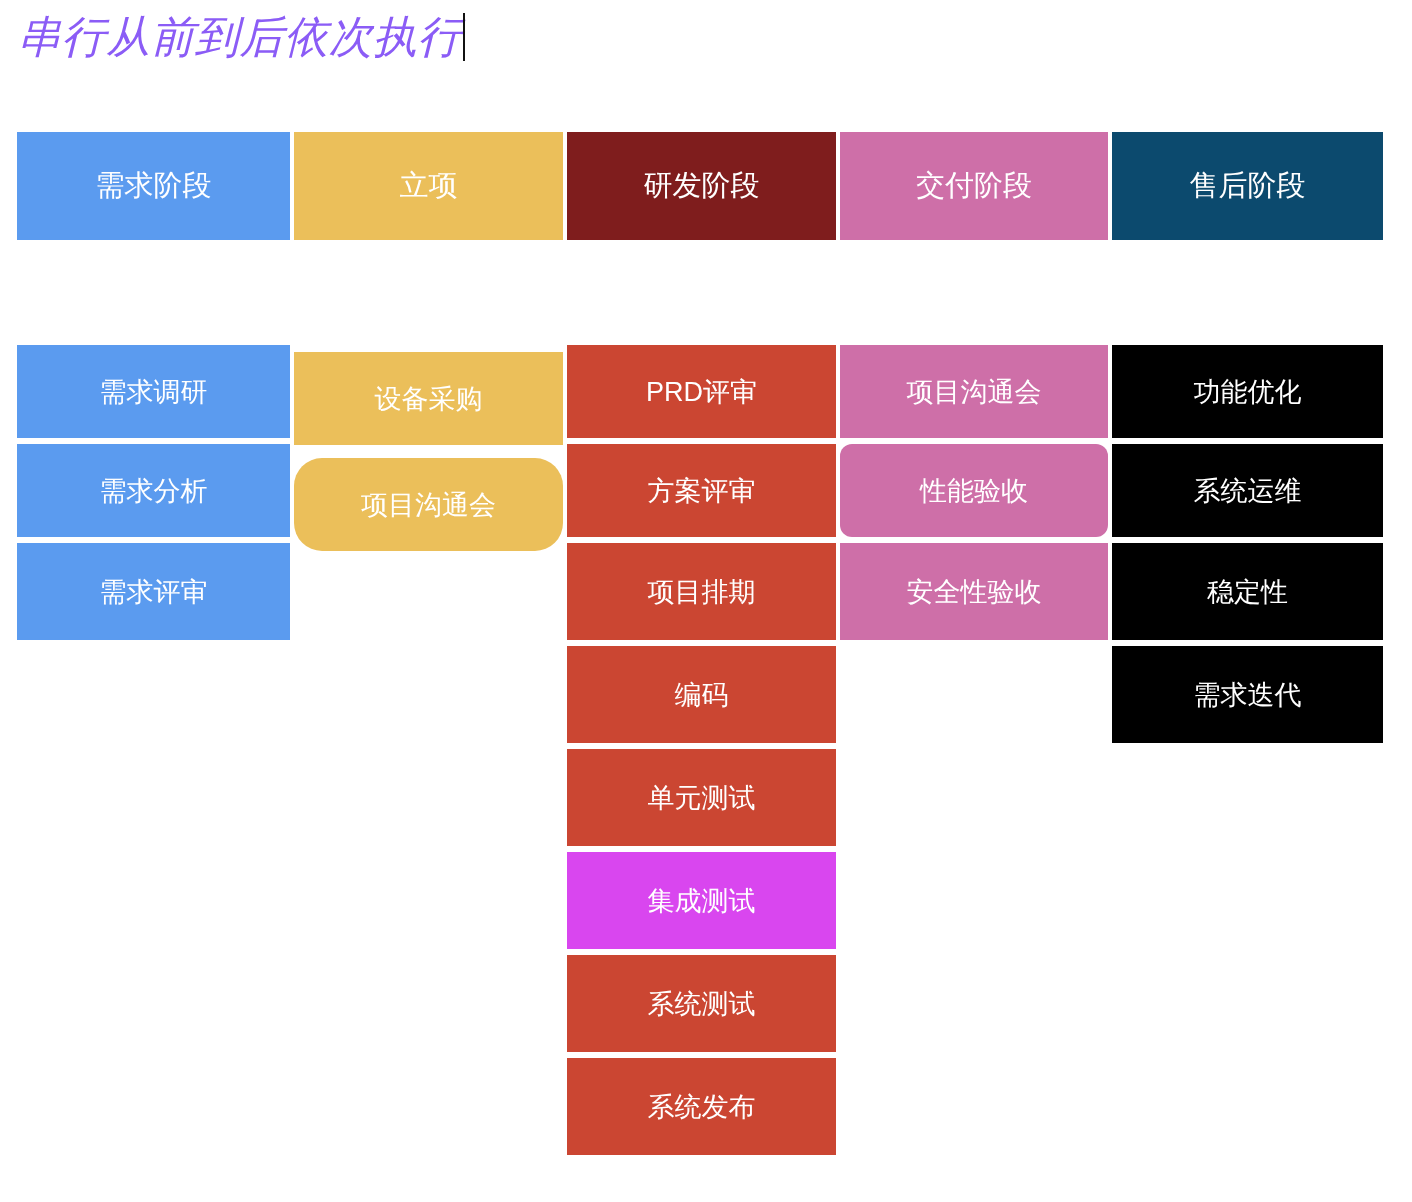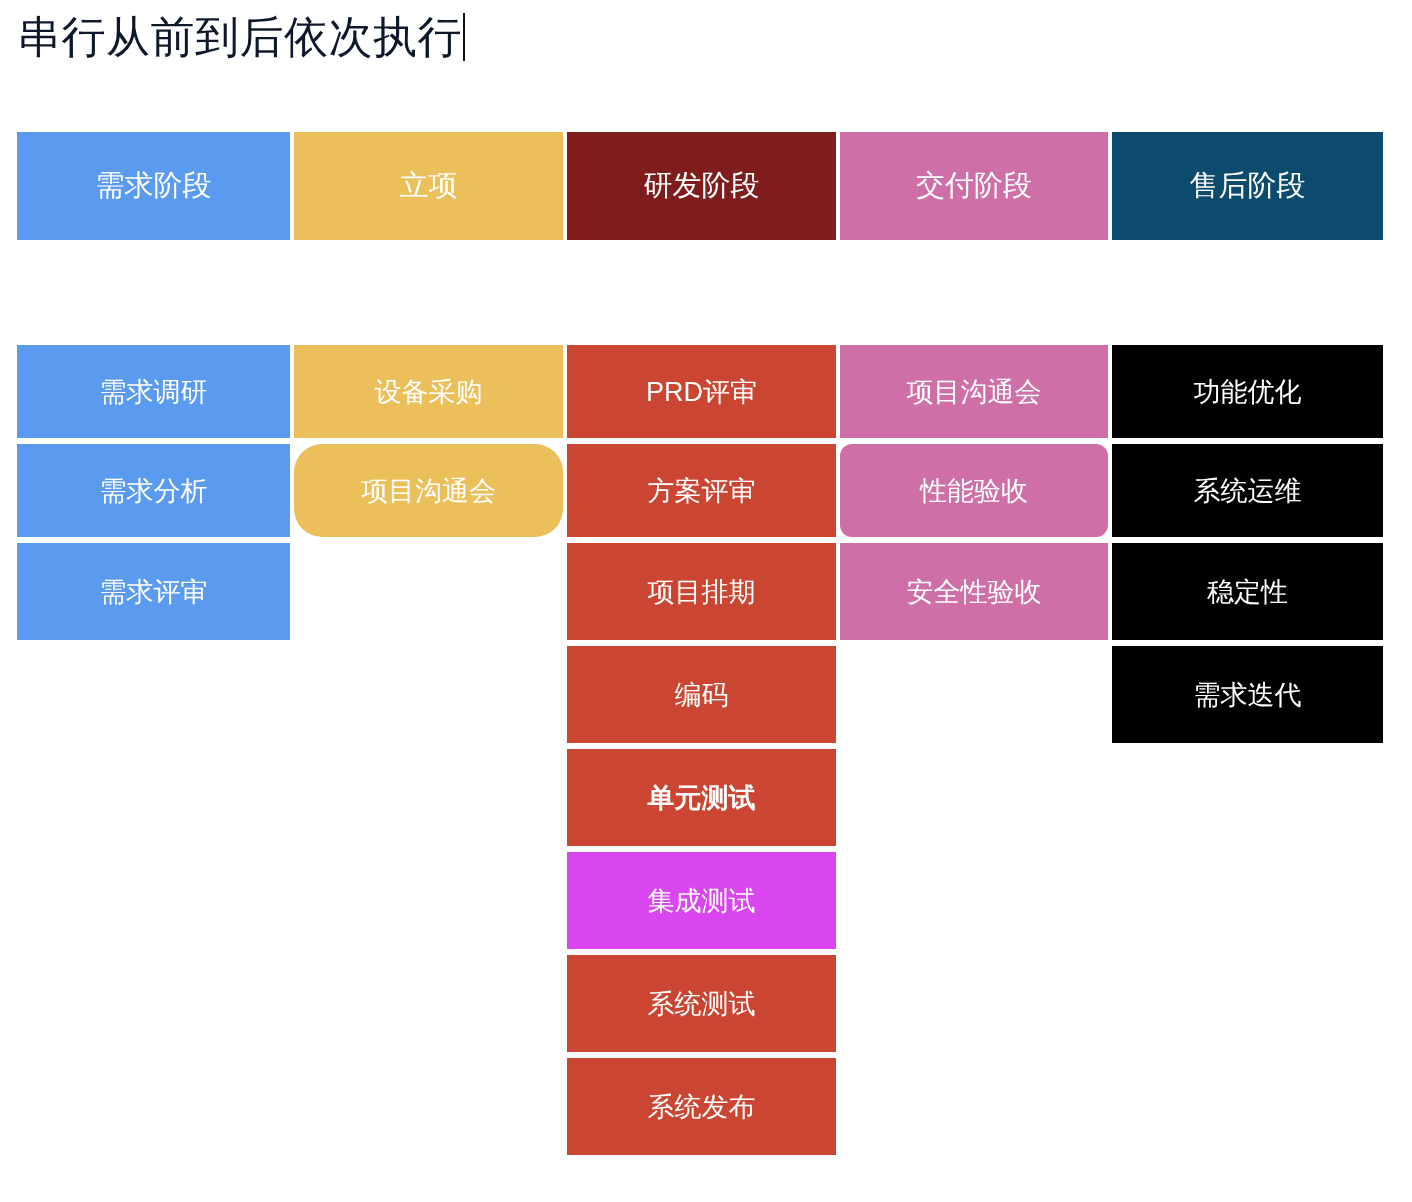--- a/index.html
+++ b/index.html
@@ -57,21 +57,21 @@
   }
 
   .column {
     display: flex;
     flex-direction: column;
     box-sizing: border-box;
   }
 
   
   .col-0 { width: 273px; margin-right: 4px; }
-  .col-1 { width: 269px; margin-right: 4px; }
+  .col-1 { width: 269px; margin-right: 4px; gap: 7px; }
   .col-2 { width: 269px; margin-right: 4px; }
   .col-3 { width: 268px; margin-right: 4px; }
   .col-4 { width: 271px; }
 
   .cell {
     box-sizing: border-box;
     display: flex;
     align-items: center;
     justify-content: center;
     text-align: center;
@@ -93,21 +93,21 @@
     margin-bottom: 6px;
   }
 
   
   .cell.item.tall { height: 97px; }
 </style>
 </head>
 <body style="background: rgb(255, 255, 255);">
 
 <div class="title-wrap">
-  <div class="title-text" style="color: #0f172a;">串行从前到后依次执行</div>
+  <div class="title-text" style="color: #8b5cf6; font-style: italic;">串行从前到后依次执行</div>
   <span class="text-caret"></span>
 </div>
 
 <div class="board">
   <div class="columns">
 
     <div class="column col-0">
       <div class="cell header" style="background-color: rgb(91, 155, 239);">需求阶段</div>
       <div class="cell item" style="background-color: rgb(91, 155, 239);">需求调研</div>
       <div class="cell item" style="background-color: rgb(91, 155, 239);">需求分析</div>
@@ -119,21 +119,21 @@
       <div class="cell item" style="background-color: rgb(235, 191, 90);">设备采购</div>
       <div class="cell item" style="background-color: rgb(235, 191, 90); border-radius: 28px;">项目沟通会</div>
     </div>
 
     <div class="column col-2">
       <div class="cell header" style="background-color: #7f1d1d;">研发阶段</div>
       <div class="cell item" style="background-color: rgb(203, 70, 50);">PRD评审</div>
       <div class="cell item" style="background-color: rgb(203, 70, 50);">方案评审</div>
       <div class="cell item tall" style="background-color: rgb(203, 70, 50);">项目排期</div>
       <div class="cell item tall" style="background-color: rgb(203, 70, 50);">编码</div>
-      <div class="cell item tall" style="background-color: rgb(203, 70, 50); font-weight: bold;">单元测试</div>
+      <div class="cell item tall" style="background-color: rgb(203, 70, 50);">单元测试</div>
       <div class="cell item tall" style="background-color: #d946ef;">集成测试</div>
       <div class="cell item tall" style="background-color: rgb(203, 70, 50);">系统测试</div>
       <div class="cell item tall" style="background-color: rgb(203, 70, 50);">系统发布</div>
     </div>
 
     <div class="column col-3">
       <div class="cell header" style="background-color: rgb(206, 111, 168);">交付阶段</div>
       <div class="cell item" style="background-color: rgb(206, 111, 168);">项目沟通会</div>
       <div class="cell item" style="background-color: rgb(206, 111, 168); border-radius: 12px;">性能验收</div>
       <div class="cell item tall" style="background-color: rgb(206, 111, 168);">安全性验收</div>

